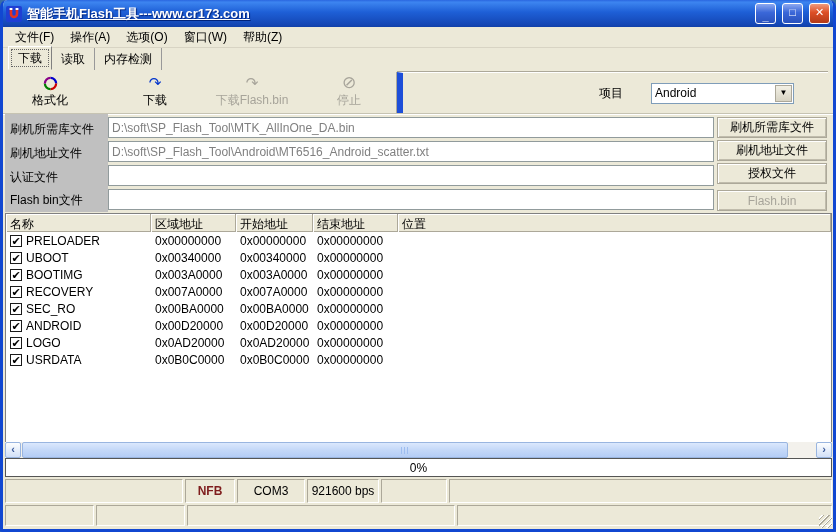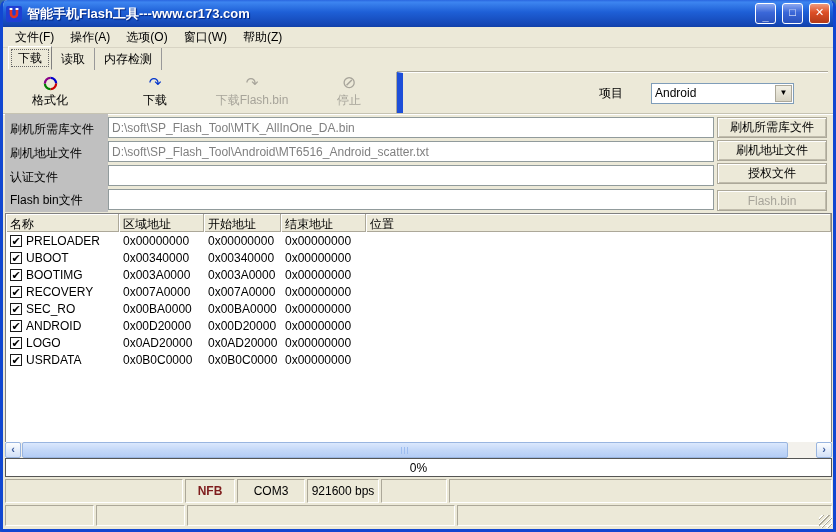--- a/index.html
+++ b/index.html
@@ -14,21 +14,21 @@
   
   .titlebar {
     position: absolute; left: -3px; right: -3px; top: 0; height: 27px;
     background: linear-gradient(180deg, #2a66e0 0%, #3d85f0 8%, #1e5fd6 45%, #1446b4 92%, #1040a8 100%);
     border-radius: 7px 7px 0 0;
     display: flex; align-items: center; padding: 0 6px; gap: 5px;
   }
   .appicon { width: 16px; height: 16px; flex: 0 0 auto; }
   .title-text {
     color: #fff; font-weight: bold; font-size: 13px;
-    text-shadow: 1px 1px 1px #00227a; white-space: nowrap; flex: 1 1 auto;
+    text-shadow: 1px 1px 1px #00227a; white-space: nowrap; flex: 1 1 auto; text-decoration: underline;
   }
   .winbtn {
     width: 21px; height: 21px; border: 1px solid #fff; border-radius: 3px;
     color: #fff; font-weight: bold; font-size: 11px; line-height: 17px; text-align: center;
     margin-left: 1px; flex: 0 0 auto;
   }
   .winbtn.blue { background: linear-gradient(180deg, #8ca8f0 0%, #3a67d8 45%, #2a52bd 100%); }
   .winbtn.red  { background: linear-gradient(180deg, #f09a7c 0%, #dd4f26 45%, #b33a18 100%); }
   .winbtn .glyph-min { display:block; line-height: 24px; }
   
@@ -98,21 +98,21 @@
     position: absolute; left: 2px; top: 213px; width: 827px; height: 229px;
     background: #fff; border: 1px solid #808080; border-bottom: none;
   }
   .thead { display: flex; height: 18px; background: #ece9d8; }
   .th {
     padding: 2px 0 0 4px; border-right: 1px solid #aca899;
     box-shadow: inset 1px 1px 0 #fff, inset 0 -1px 0 #aca899; white-space: nowrap; overflow: hidden;
   }
   .trow { display: flex; height: 17px; align-items: center; }
   .td { padding-left: 4px; white-space: nowrap; overflow: hidden; display: flex; align-items: center; gap: 4px; }
-  .c-name { width: 113px; } .c-region { width: 85px; } .c-start { width: 77px; } .c-end { width: 85px; } .c-loc { flex: 1; }
+  .c-name { width: 145px; } .c-region { width: 85px; } .c-start { width: 77px; } .c-end { width: 85px; } .c-loc { flex: 1; }
   .cb {
     width: 12px; height: 12px; border: 1px solid #1a1a1a; background: #fff;
     font-size: 11px; line-height: 10px; text-align: center; flex: 0 0 auto; font-weight: bold;
   }
   
   .hscroll { position: absolute; left: 2px; top: 442px; width: 827px; height: 16px; background: #f3f1ec; display: flex; }
   .sbtn {
     width: 16px; height: 16px; flex: 0 0 auto;
     background: linear-gradient(180deg,#fdfefe,#d2e0f8); border: 1px solid #99b5e0; border-radius: 2px;
     color: #3b5a9b; font-weight: bold; font-size: 11px; line-height: 13px; text-align: center;

